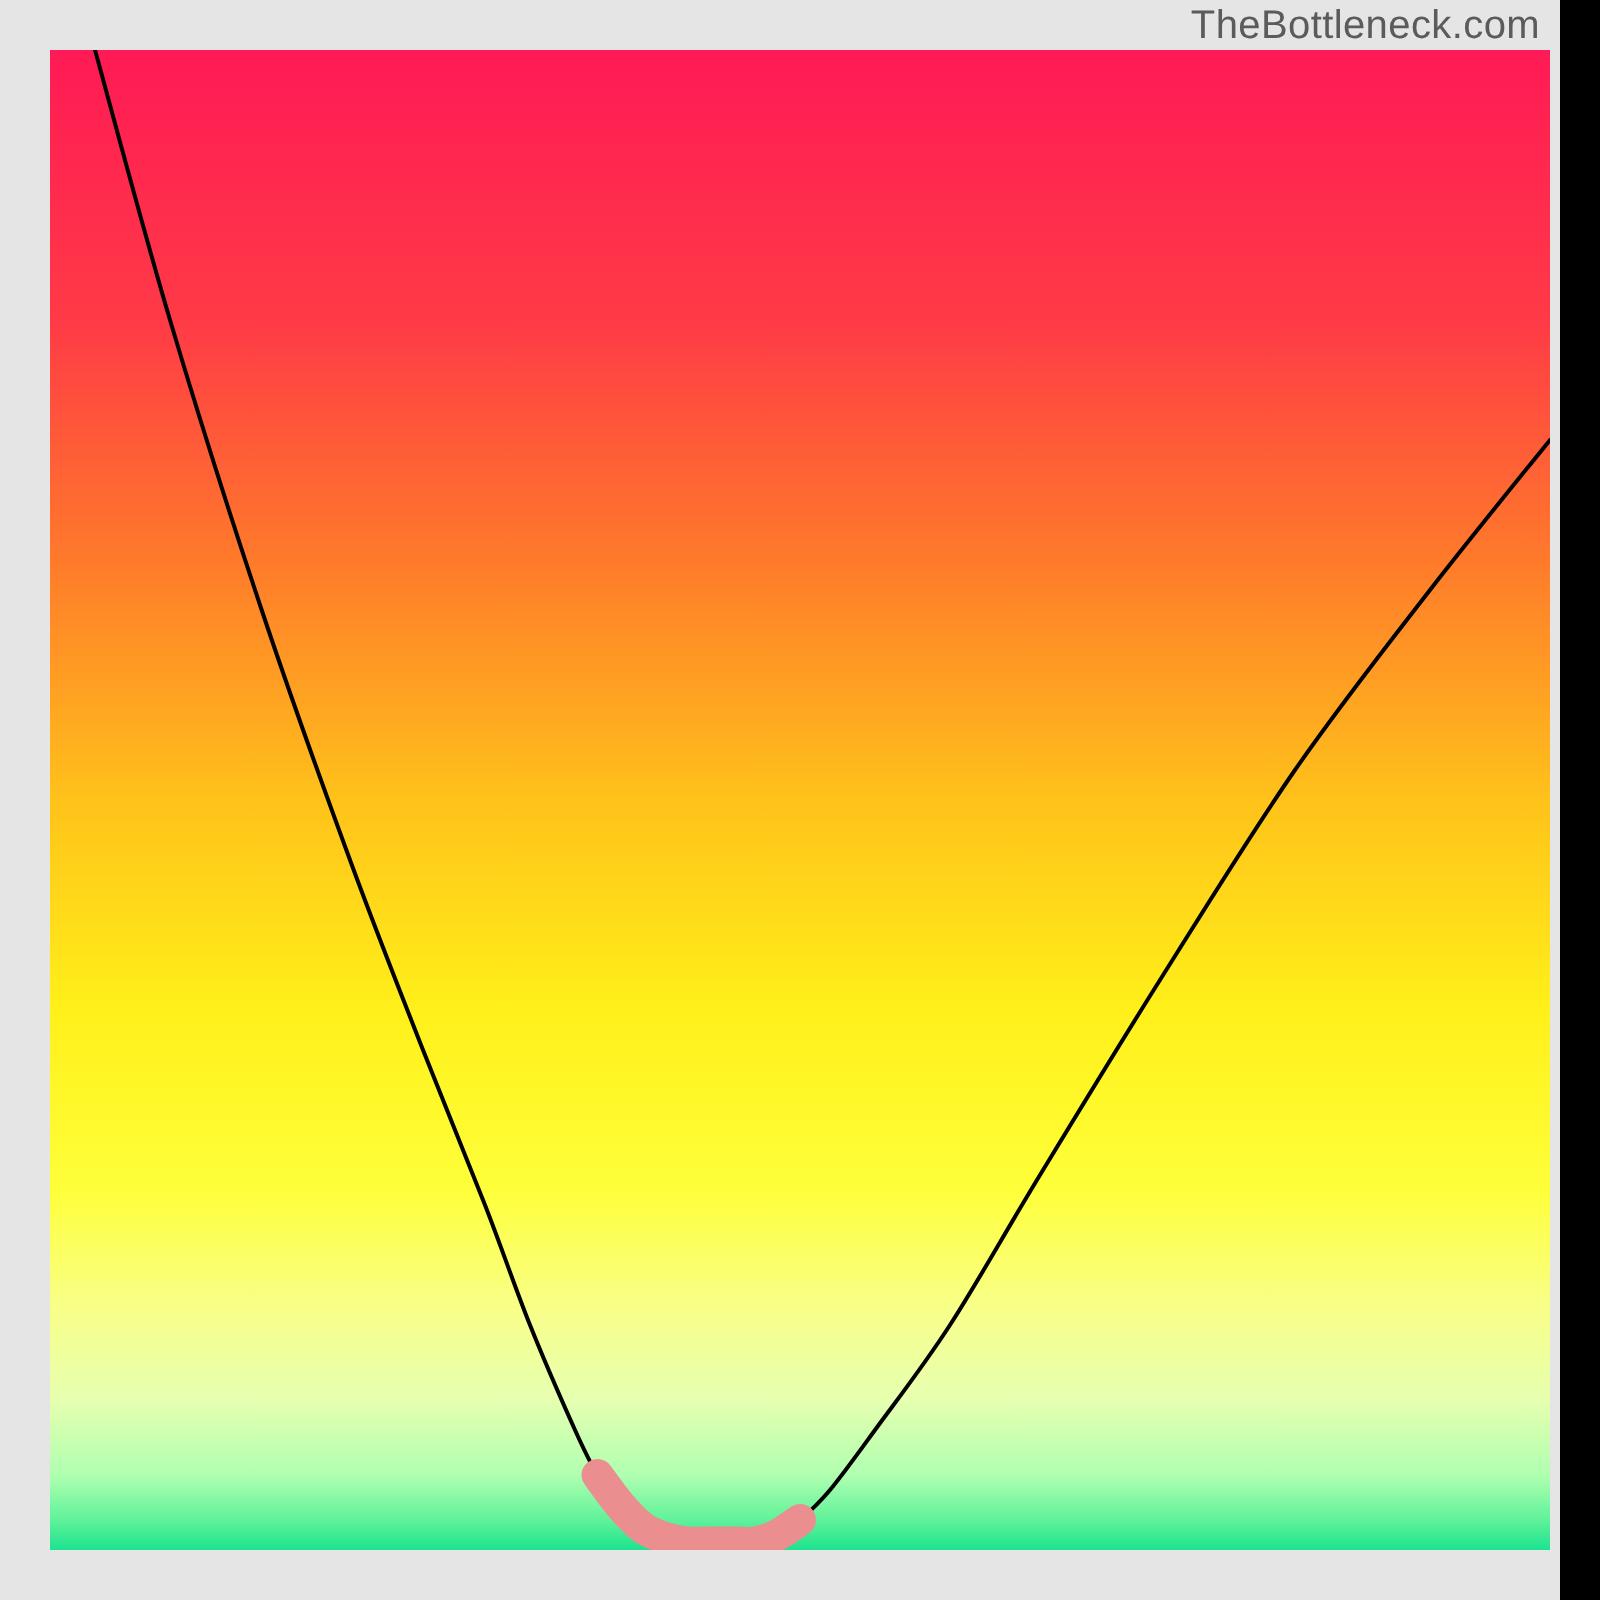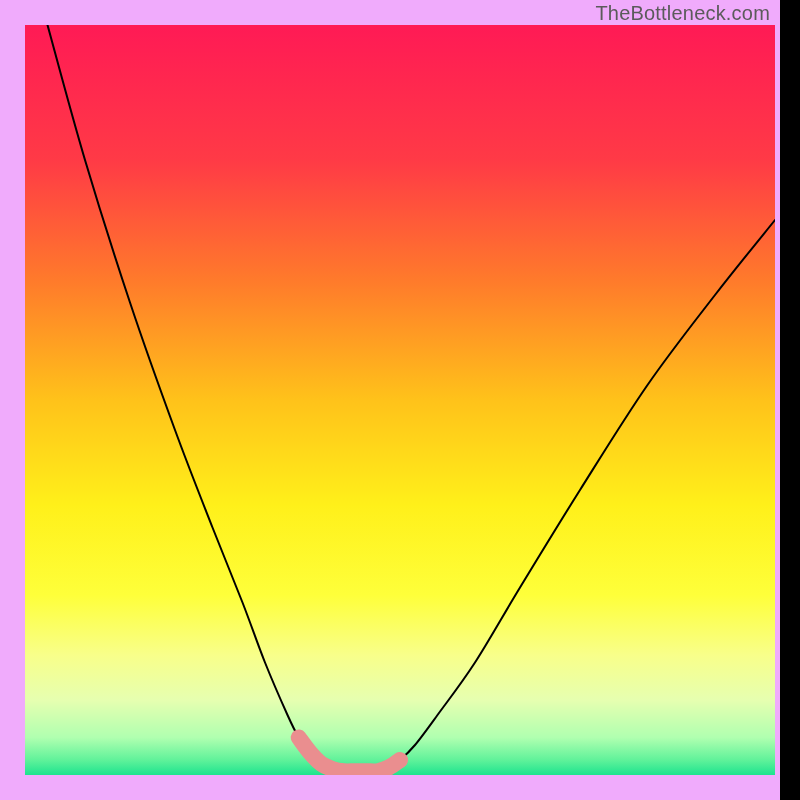--- a/index.html
+++ b/index.html
@@ -9,21 +9,21 @@
     height: 800px;
     background: #000;
     overflow: hidden;
   }
   .frame {
     position: absolute;
     left: 0;
     top: 0;
     width: 780px;
     height: 800px;
-    background: #f0abfc;
+    background: #e5e5e5;
   }
   .plot-area {
     position: absolute;
     left: 25px;
     top: 25px;
     width: 750px;
     height: 750px;
     overflow: hidden;
   }
   .gradient {

